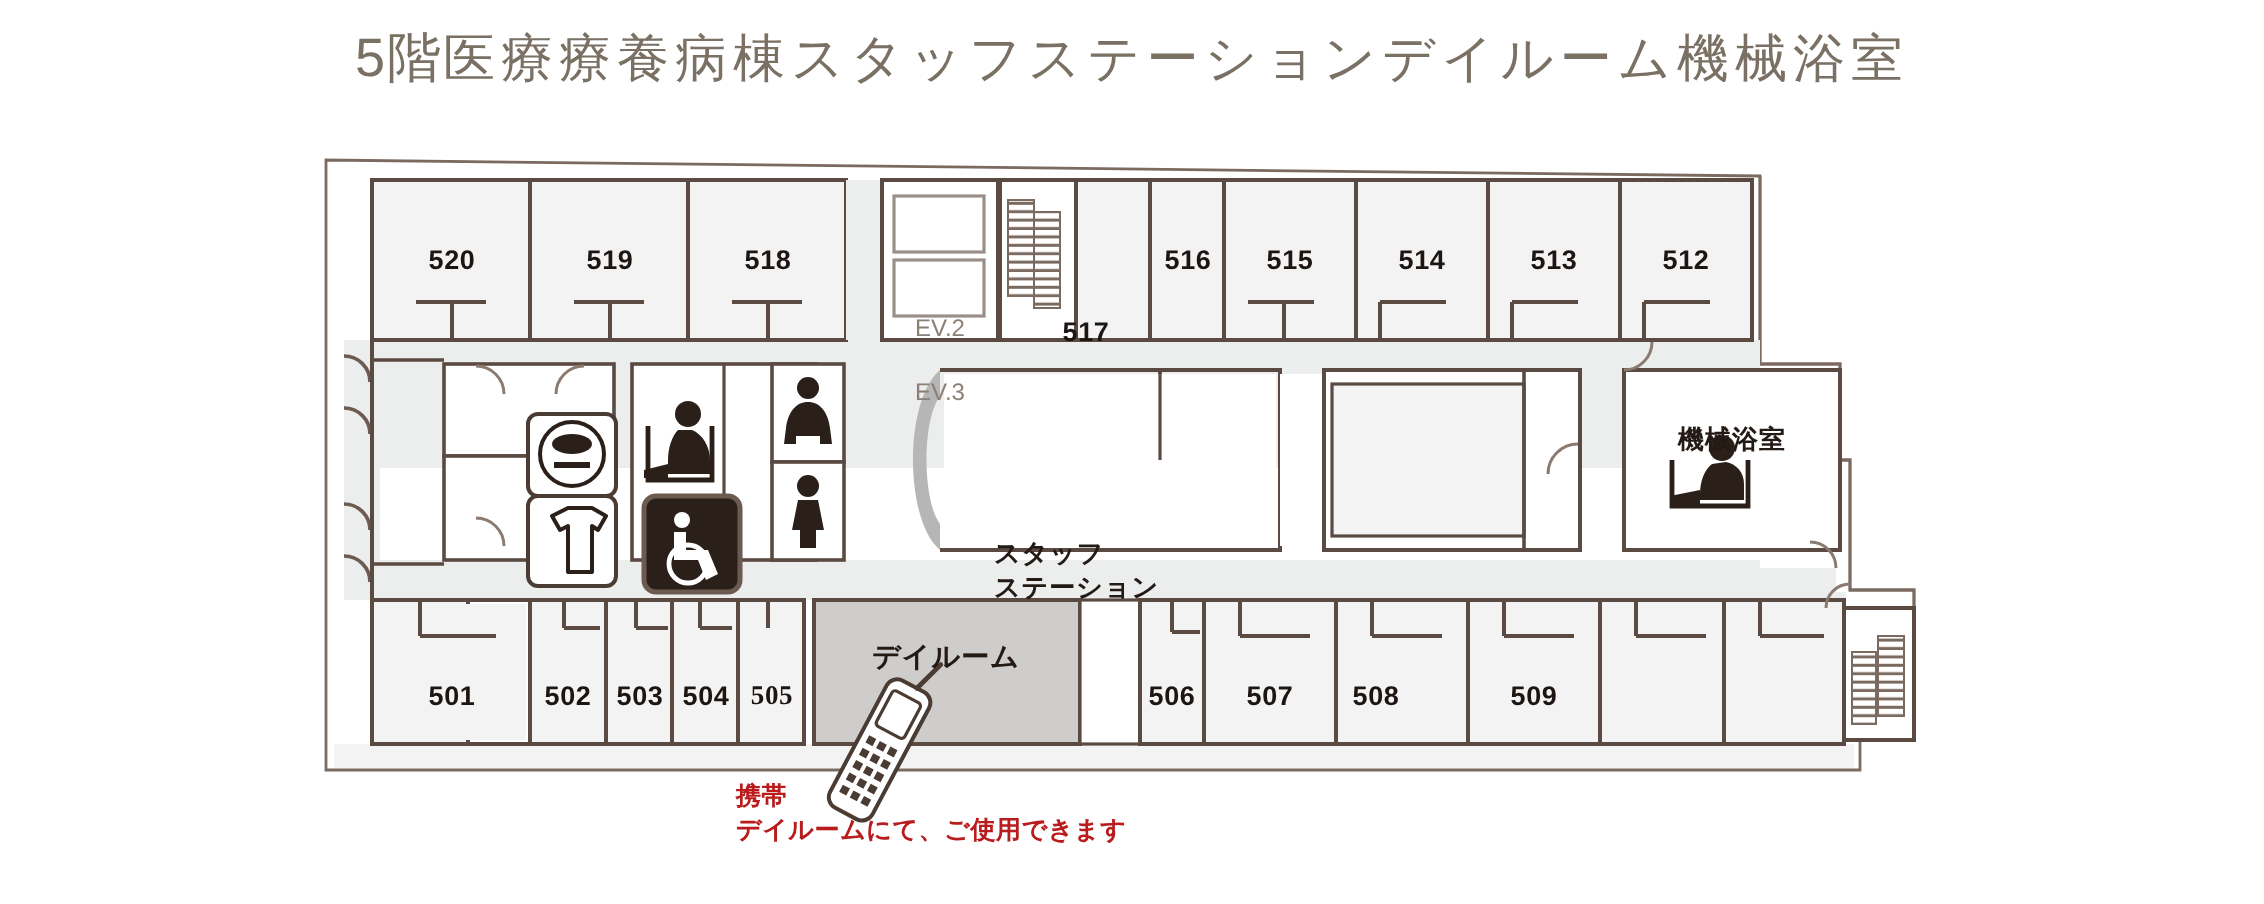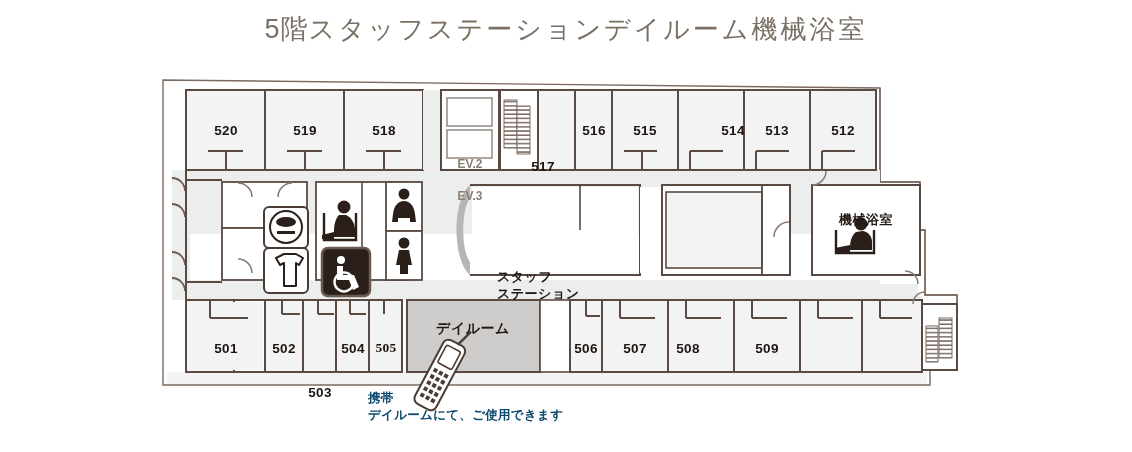--- a/index.html
+++ b/index.html
@@ -54,21 +54,21 @@
     pointer-events: none;
   }
   .room-num {
     font-size: 13.5px;
     letter-spacing: .3px;
     transform: translate(-50%,-50%);
   }
   .ev-lbl {
     font-size: 12px;
     color: #8a8075;
-    font-weight: bold;
+    font-weight: normal;
     transform: translate(-50%,-50%);
     letter-spacing: 0px;
   }
   .jp-lbl {
     font-size: 13px;
     font-weight: bold;
     color: #231a15;
     line-height: 16px;
     transform: translate(-50%,-50%);
     text-align: center;
@@ -77,35 +77,36 @@
   .jp-lbl-left {
     font-size: 13px;
     font-weight: bold;
     color: #231a15;
     line-height: 17px;
     text-align: left;
     letter-spacing: .5px;
   }
   .caption {
     position: absolute;
-    color: #0c4a6e;
+    color: #b91c1c;
     font-weight: bold;
     font-size: 12.5px;
     line-height: 17px;
     letter-spacing: .3px;
     white-space: nowrap;
   }
 </style>
 </head>
 <body>
 
 <div id="floor-page">
 
   <div id="header">
     <span class="h-floor">5階</span>
+    <span class="h-item">医療療養病棟</span>
     <span class="h-item">スタッフステーション</span>
     <span class="h-item">デイルーム</span>
     <span class="h-item">機械浴室</span>
   </div>
 
   <div id="plan">
     <svg class="svg-wrap" viewBox="0 0 1132 400" xmlns="http://www.w3.org/2000/svg">
       <defs>
 
         <pattern id="stairHatch" width="6" height="4.2" patternUnits="userSpaceOnUse">
@@ -322,37 +323,37 @@
         </g>
       </g>
     </svg>
 
     <div class="lbl room-num" style="left:226px;  top:78px;">520</div>
     <div class="lbl room-num" style="left:305px;  top:78px;">519</div>
     <div class="lbl room-num" style="left:384px;  top:78px;">518</div>
     <div class="lbl room-num" style="left:543px;  top:78px;margin-top:36px;">517</div>
     <div class="lbl room-num" style="left:594px;  top:78px;">516</div>
     <div class="lbl room-num" style="left:645px;  top:78px;">515</div>
-    <div class="lbl room-num" style="left:711px;  top:78px;margin-left:22px;">514</div>
+    <div class="lbl room-num" style="left:711px;  top:78px;">514</div>
     <div class="lbl room-num" style="left:777px;  top:78px;">513</div>
     <div class="lbl room-num" style="left:843px;  top:78px;">512</div>
 
     <div class="lbl ev-lbl" style="left:470px; top:112px;">EV.2</div>
     <div class="lbl ev-lbl" style="left:470px; top:144px;">EV.3</div>
 
     <div class="lbl jp-lbl-left" style="left:497px; top:216px;">
       <div>スタッフ</div>
       <div>ステーション</div>
     </div>
 
     <div class="lbl jp-lbl" style="left:866px; top:168px;">機械浴室</div>
 
     <div class="lbl room-num" style="left:226px; top:296px;">501</div>
     <div class="lbl room-num" style="left:284px; top:296px;">502</div>
-    <div class="lbl room-num" style="left:320px; top:296px;margin-top:44px;">503</div>
+    <div class="lbl room-num" style="left:320px; top:296px;">503</div>
     <div class="lbl room-num" style="left:353px; top:296px;">504</div>
     <div class="lbl room-num" style="left:386px; top:296px;font-family:Liberation Serif, serif;">505</div>
     <div class="lbl room-num" style="left:586px; top:296px;">506</div>
     <div class="lbl room-num" style="left:635px; top:296px;">507</div>
     <div class="lbl room-num" style="left:688px; top:296px;">508</div>
     <div class="lbl room-num" style="left:767px; top:296px;">509</div>
 
     <div class="lbl jp-lbl" style="left:473px; top:276px; font-size:14px;">デイルーム</div>
 
     <div class="caption" style="left:368px; top:338px;">

